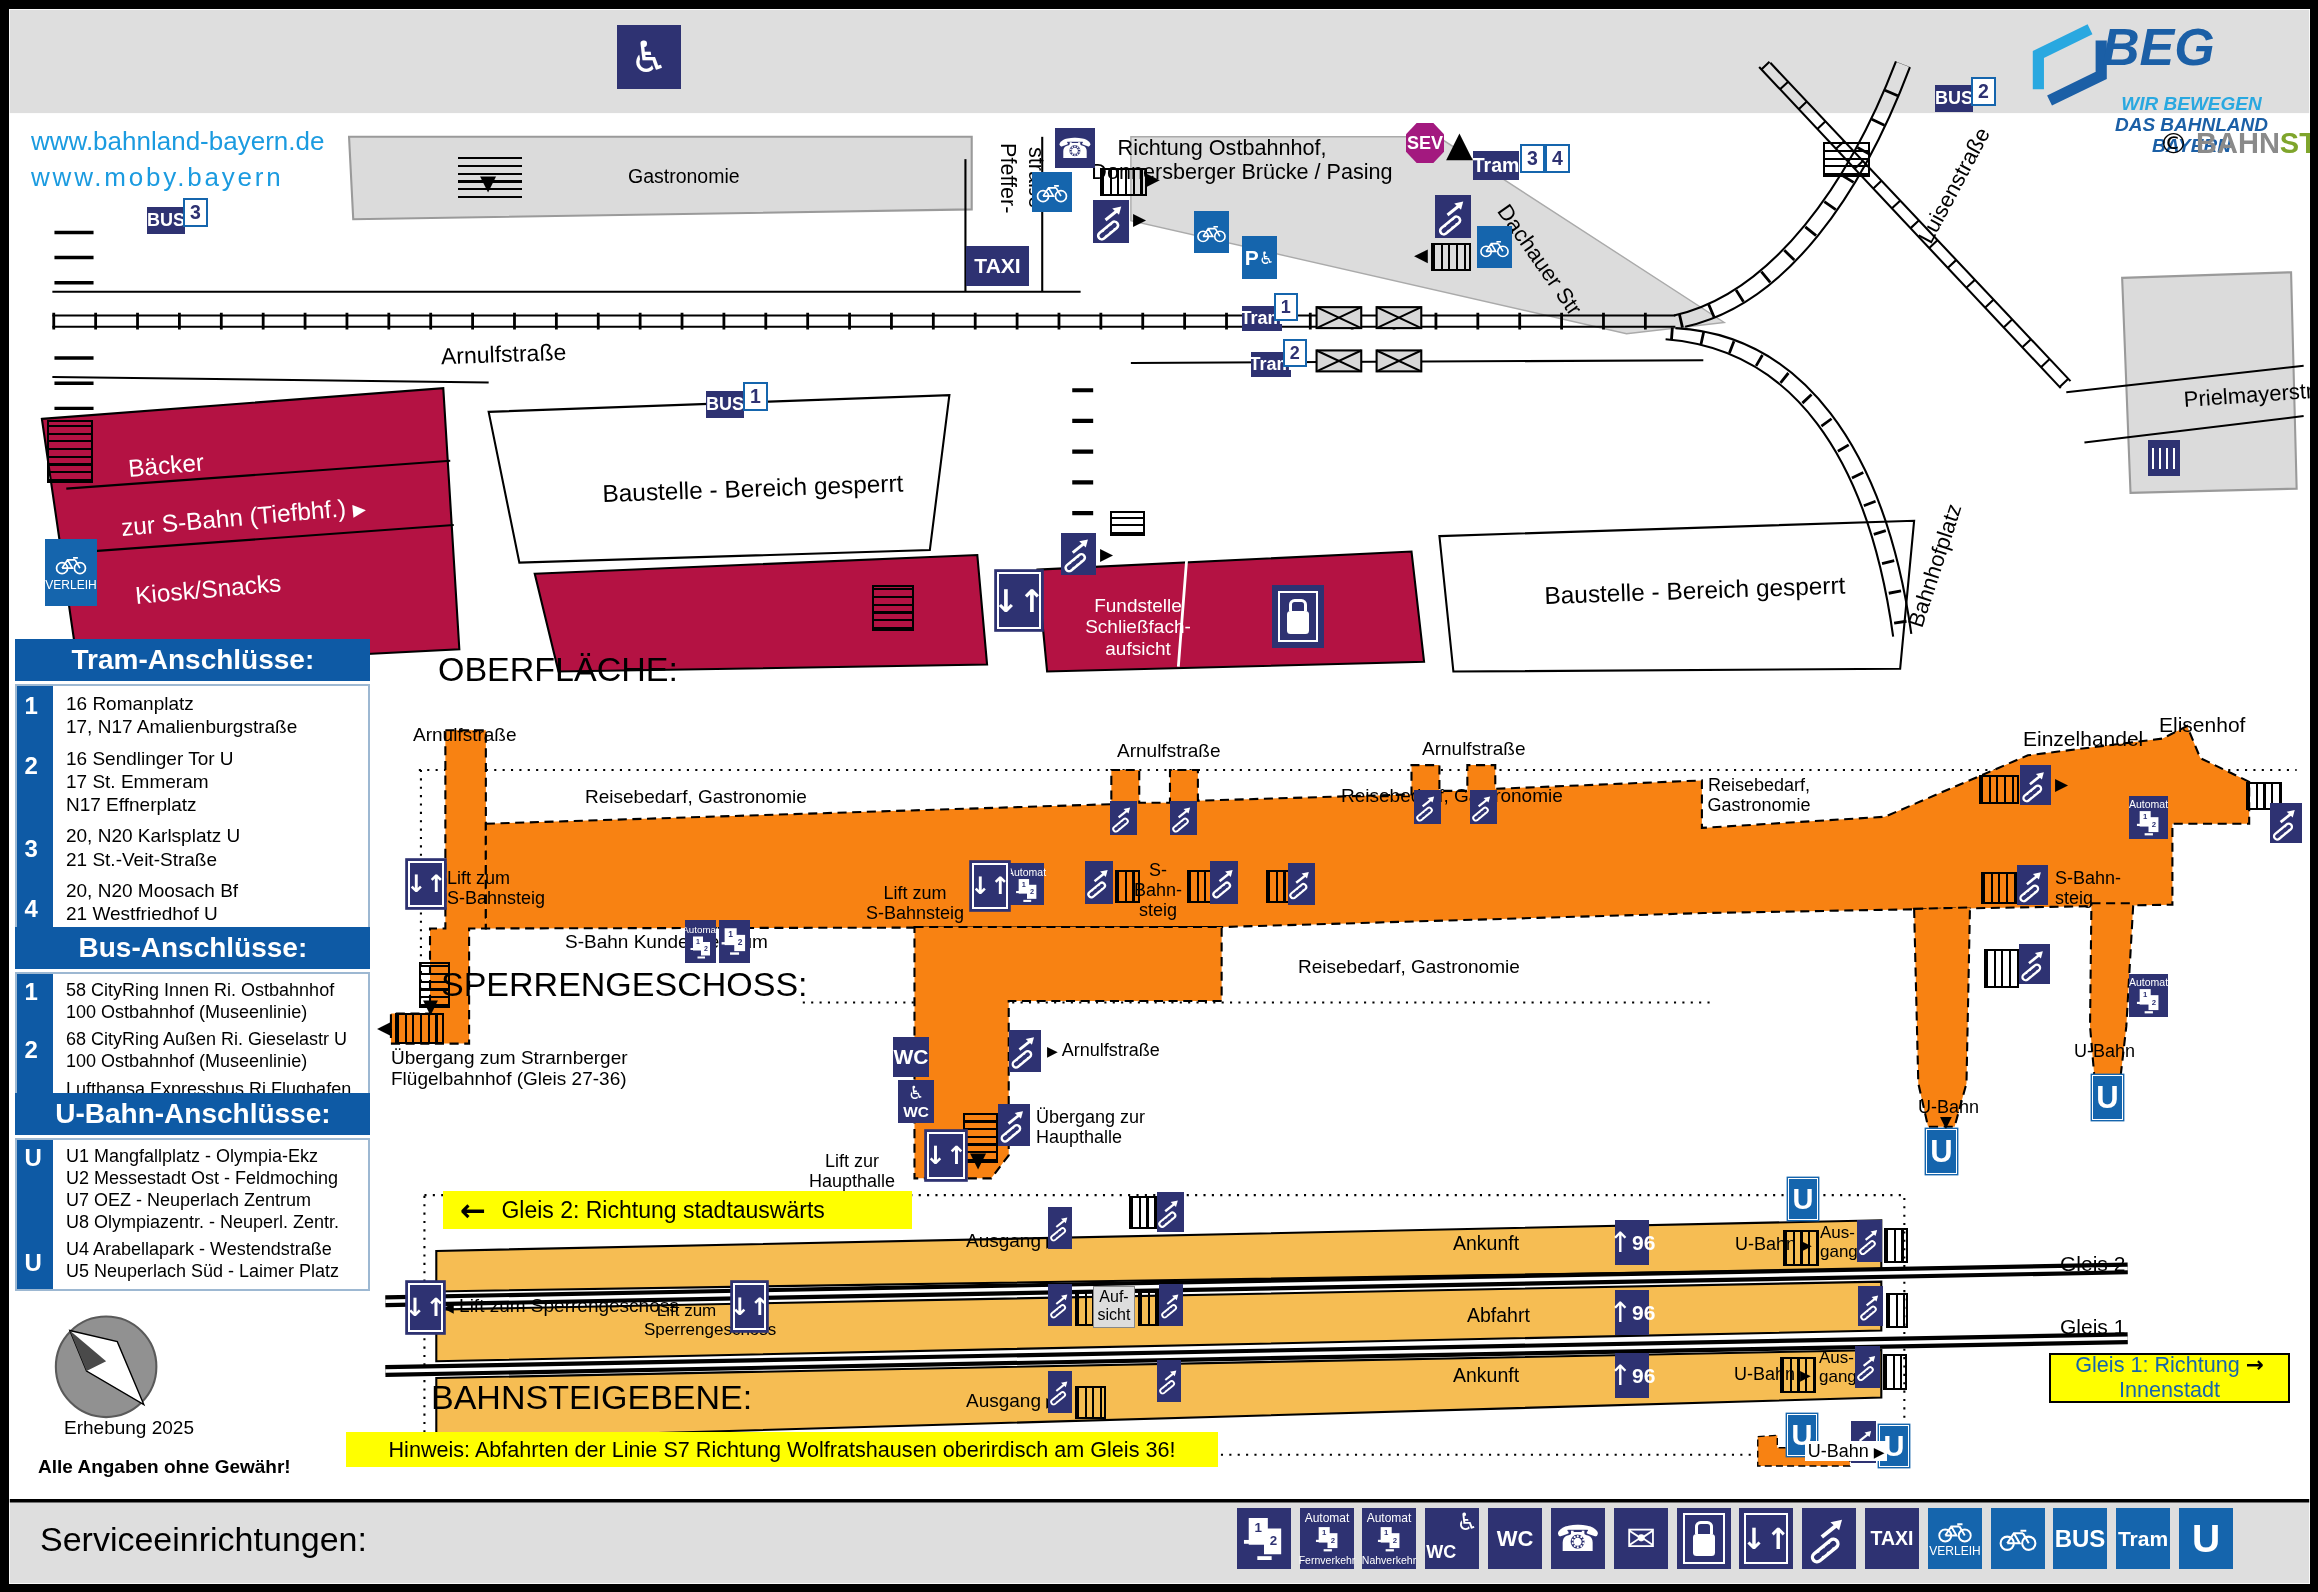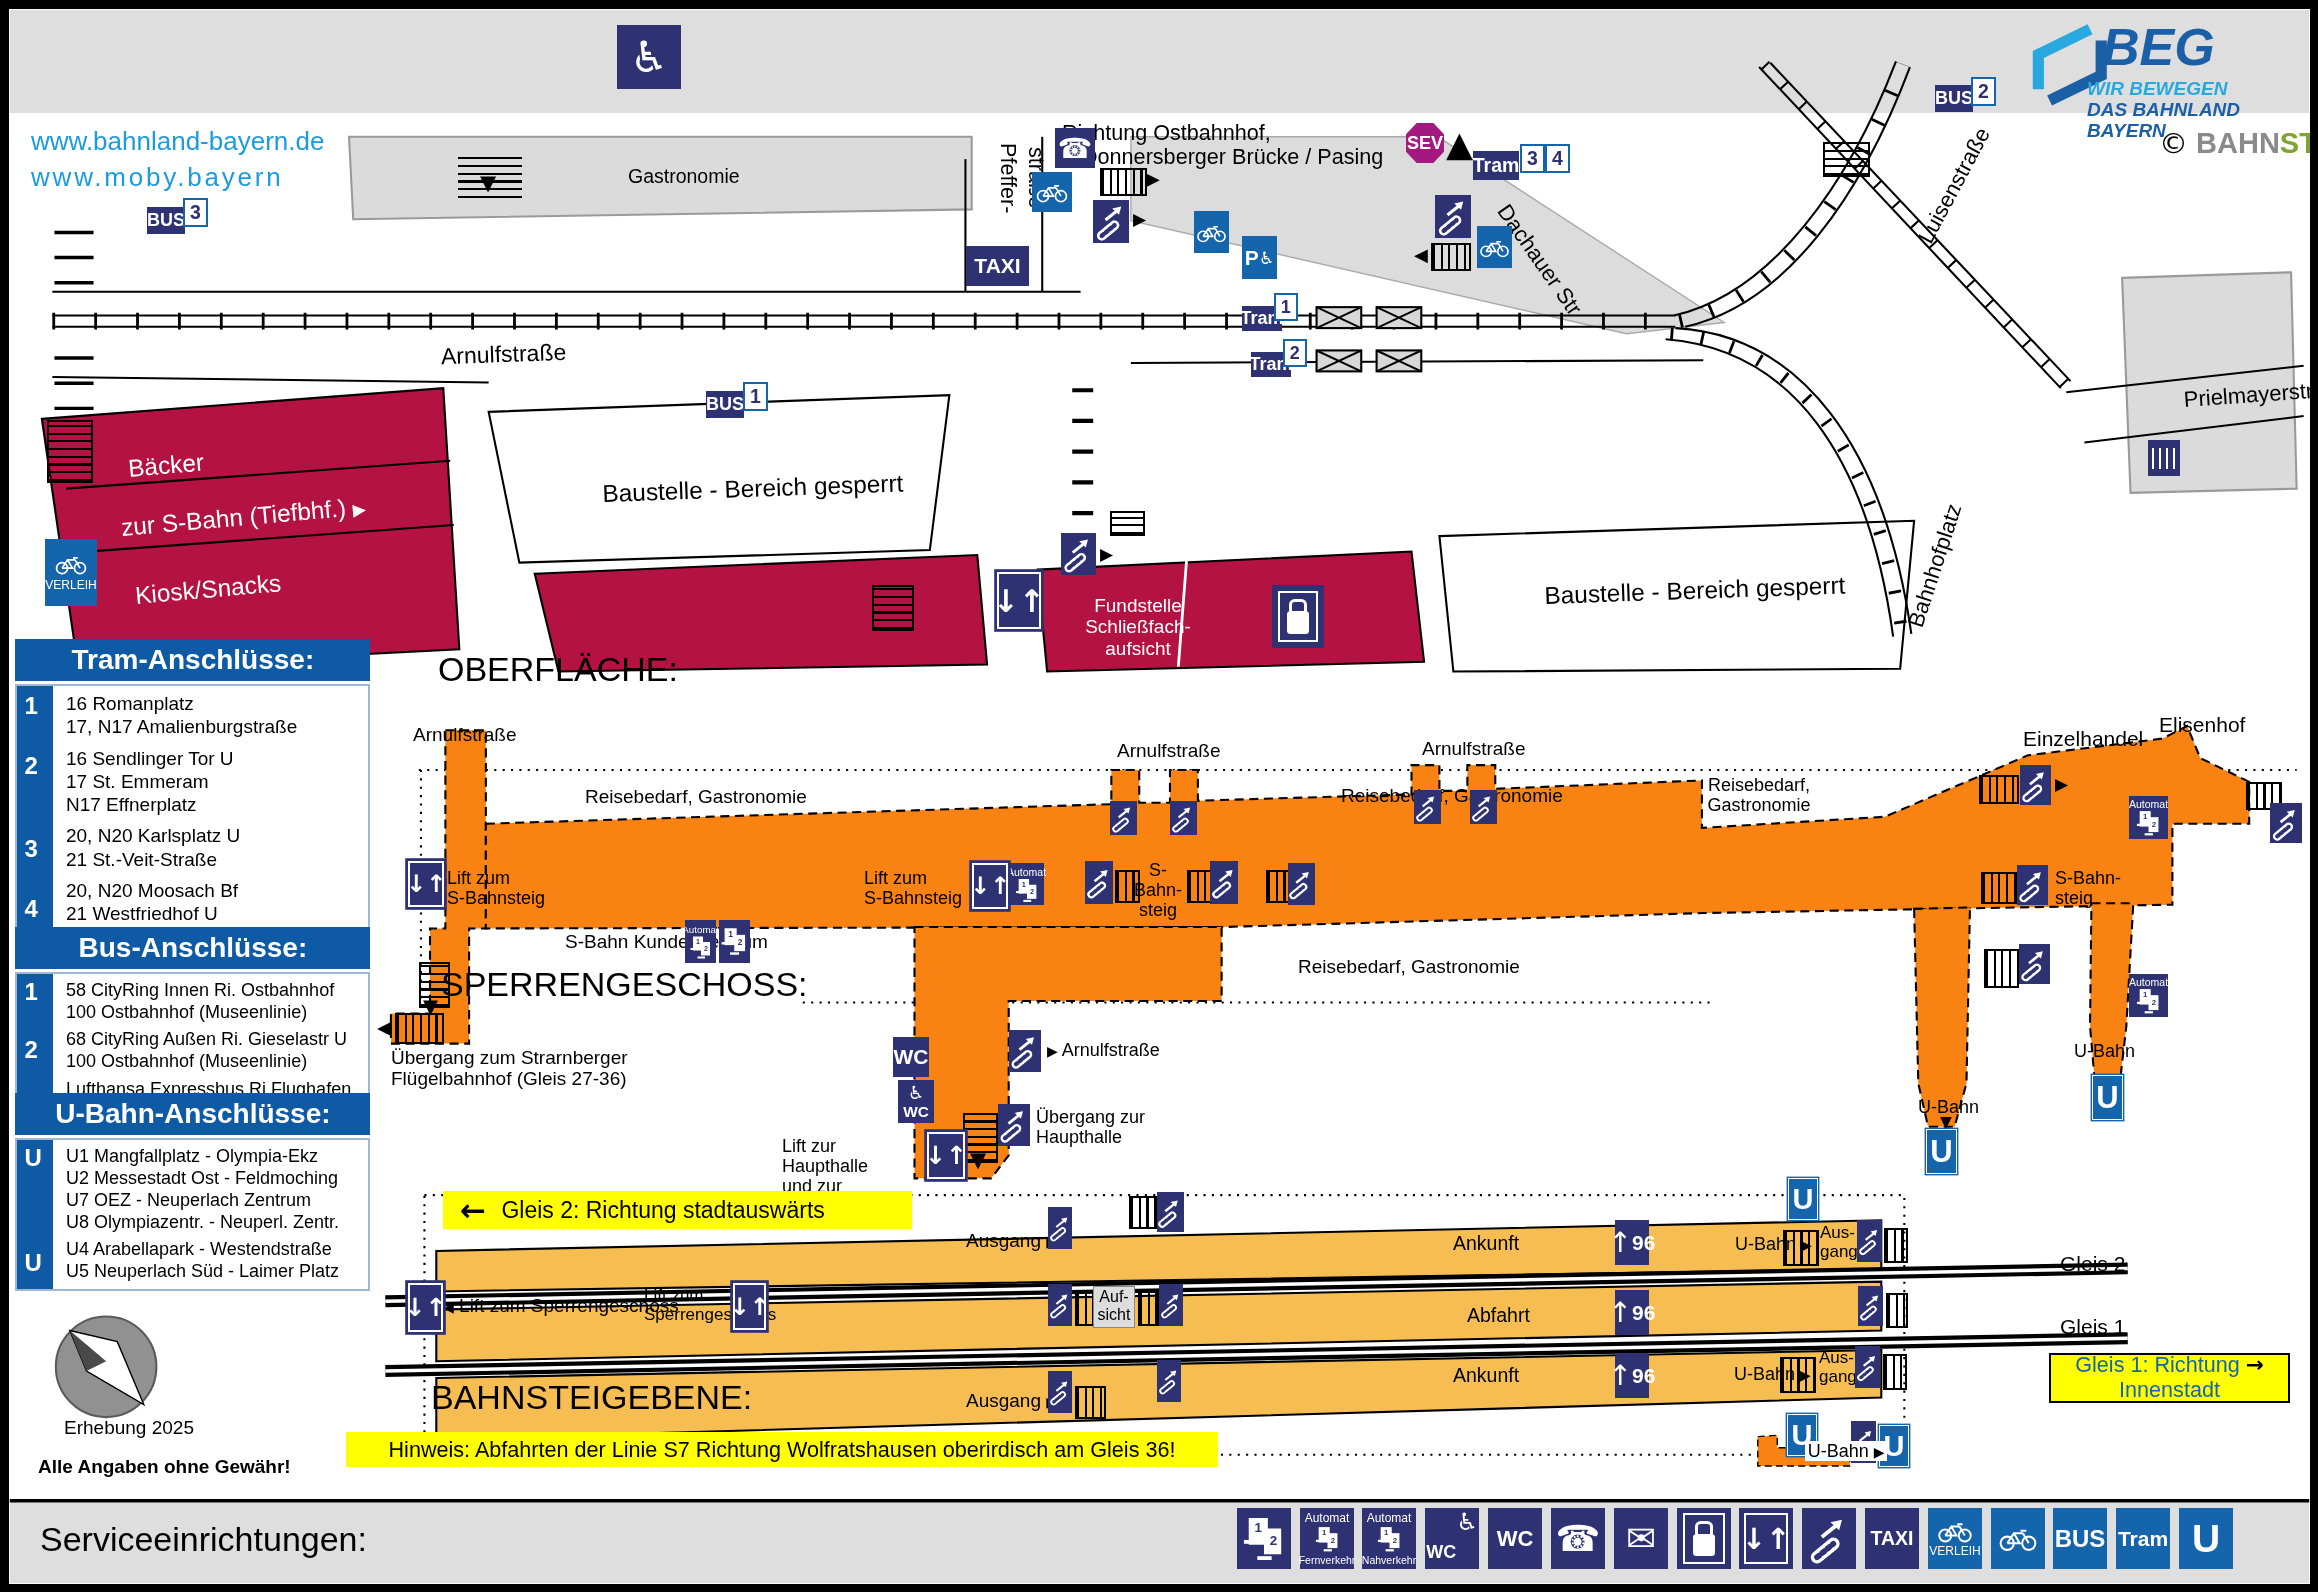--- a/index.html
+++ b/index.html
@@ -3,21 +3,21 @@
 <meta charset="utf-8">
 <style>
   html,body{margin:0;padding:0;background:#fff;}
   #page{position:relative;width:2319px;height:1593px;background:#fff;
         font-family:"Liberation Sans",sans-serif;overflow:hidden;}
   .frame{position:absolute;inset:0;border:9.8px solid #000;pointer-events:none;z-index:70;}
   .a{position:absolute;}
   .lbl{position:absolute;color:#000;white-space:nowrap;z-index:20;line-height:1.12;}
   .w{color:#fff;}
   .ctr{text-align:center;white-space:normal;}
-  .rgt{text-align:left;white-space:normal;}
+  .rgt{text-align:center;white-space:normal;margin-top:15px;}
   .rot{transform-origin:0 0;}
   .b{position:absolute;background:#2E3272;color:#fff;display:flex;align-items:center;
      justify-content:center;font-weight:bold;z-index:30;}
   .bl{background:#1565AD;}
   .nb{position:absolute;background:#fff;border:2.8px solid #1565AD;color:#2E3272;font-weight:bold;
       display:flex;align-items:center;justify-content:center;z-index:31;}
   .ub{position:absolute;background:#1565AD;color:#fff;font-weight:bold;display:flex;
       align-items:center;justify-content:center;z-index:31;border:1.4px solid #fff;box-shadow:0 0 0 1.4px #1565AD;}
   .lift{position:absolute;background:#2E3272;border:2.8px solid #fff;box-shadow:0 0 0 2.8px #2E3272;
       color:#fff;font-weight:bold;display:flex;align-items:center;justify-content:center;z-index:31;

